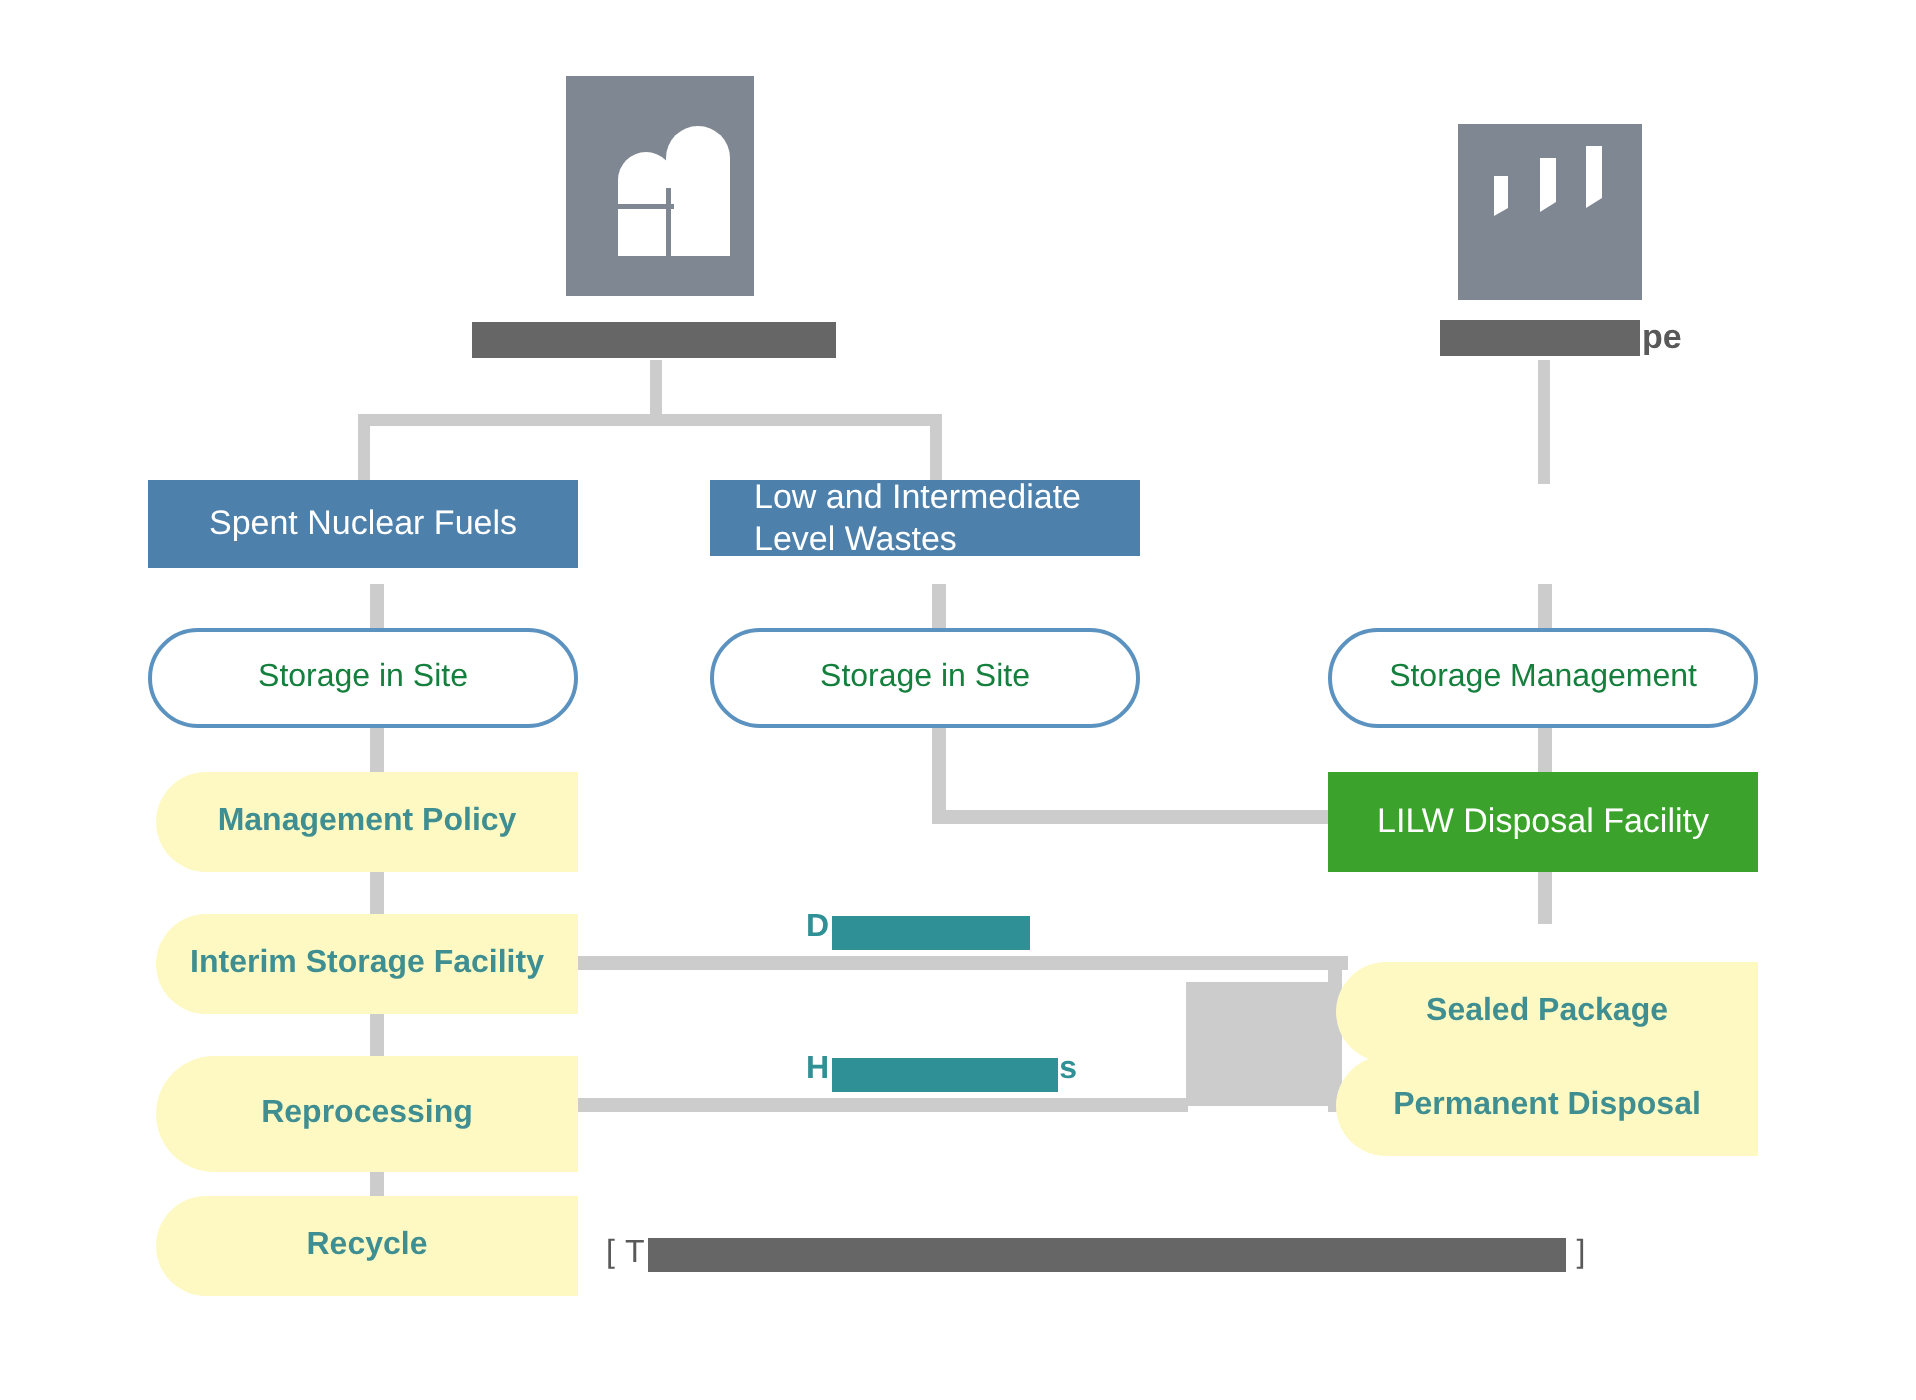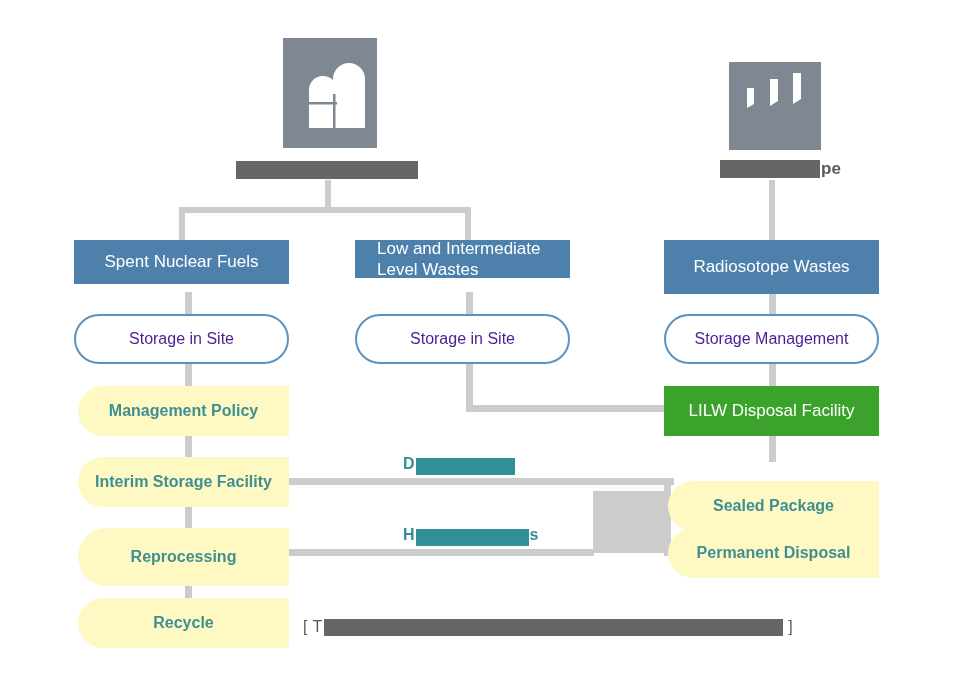--- a/index.html
+++ b/index.html
@@ -64,21 +64,21 @@
     line-height: 1.25;
   }
   .box-blue.center { justify-content: center; text-align: center; }
   .box-blue.left  { justify-content: flex-start; text-align: left; padding-left: 22px; }
 
   
   .pill {
     background: #ffffff;
     border: 2px solid #5b92c0;
     border-radius: 32px;
-    color: #4c1d95;
+    color: #15803d;
     font-size: 16px;
     display: flex;
     align-items: center;
     justify-content: center;
     text-align: center;
   }
 
   
   .box-green {
     background: #3ba32b;
@@ -199,23 +199,20 @@
     <span>Spent Nuclear Fuels</span>
   </div>
 
   <div class="abs box-blue left" style="left:355px; top:240px; width:215px; height:38px;">
     <span>
       <span>Low and Intermediate</span><br>
       <span>Level Wastes</span>
     </span>
   </div>
 
-  <div class="abs box-blue center" style="left:664px; top:240px; width:215px; height:54px;">
-    <span>Radiosotope Wastes</span>
-  </div>
 
   <div class="abs pill" style="left:74px; top:314px; width:215px; height:50px;">
     <span>Storage in Site</span>
   </div>
 
   <div class="abs pill" style="left:355px; top:314px; width:215px; height:50px;">
     <span>Storage in Site</span>
   </div>
 
   <div class="abs pill" style="left:664px; top:314px; width:215px; height:50px;">

